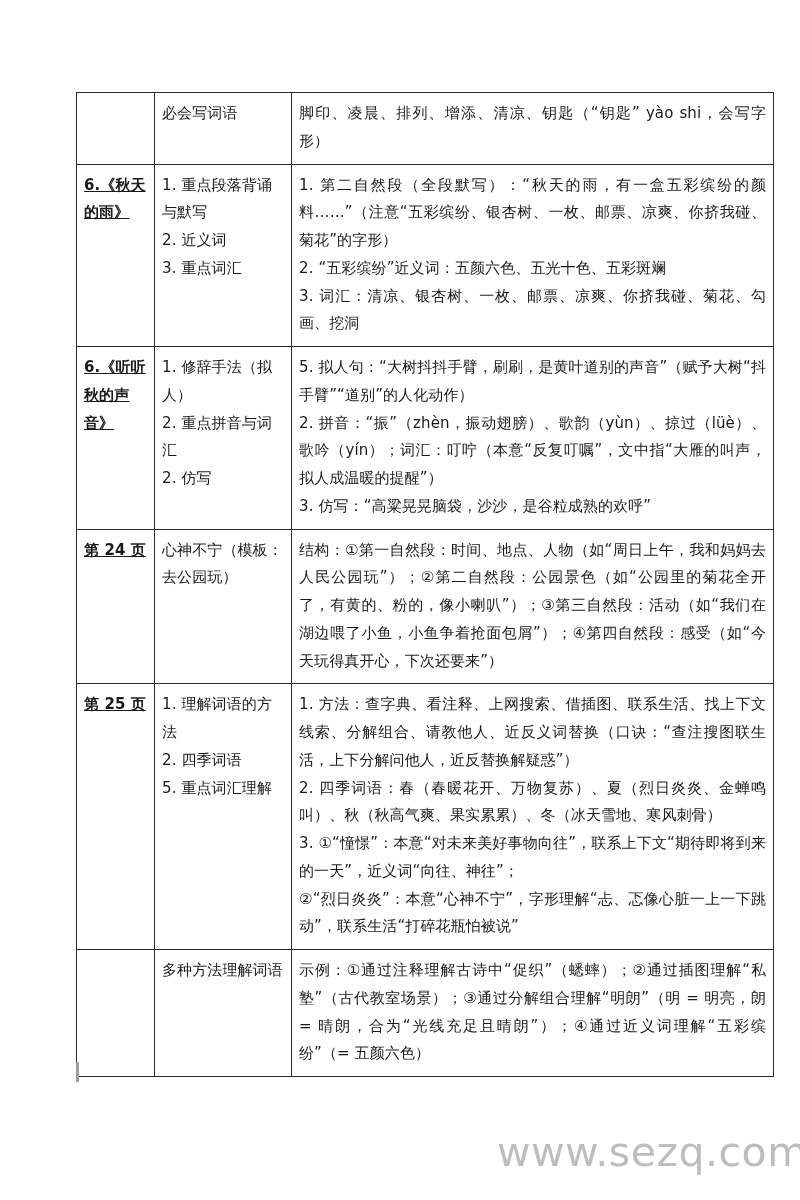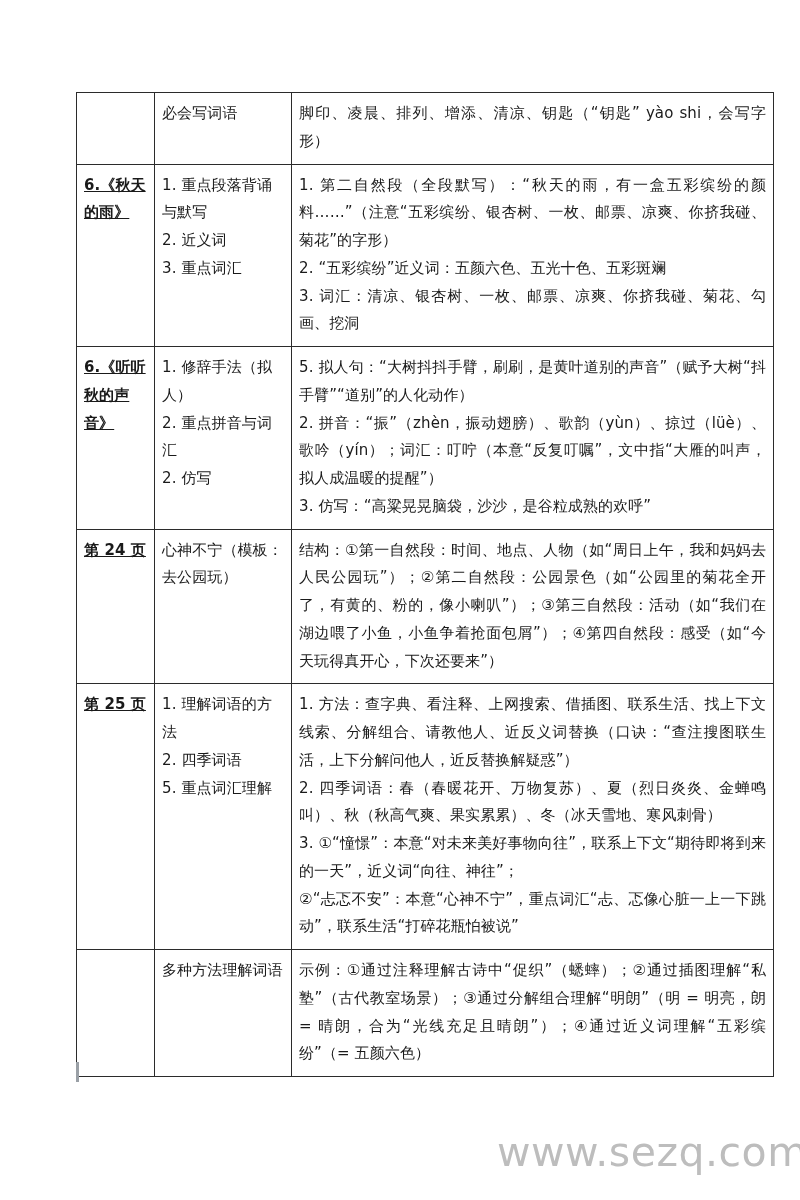--- a/index.html
+++ b/index.html
@@ -154,21 +154,21 @@
         </td>
         <td class="col-b cell-lines">
           <p>1. 理解词语的方法</p>
           <p>2. 四季词语</p>
           <p>5. 重点词汇理解</p>
         </td>
         <td class="col-c cell-body">
           <p>1. 方法：查字典、看注释、上网搜索、借插图、联系生活、找上下文线索、分解组合、请教他人、近反义词替换（口诀：“查注搜图联生活，上下分解问他人，近反替换解疑惑”）</p>
           <p>2. 四季词语：春（春暖花开、万物复苏）、夏（烈日炎炎、金蝉鸣叫）、秋（秋高气爽、果实累累）、冬（冰天雪地、寒风刺骨）</p>
           <p>3. ①“憧憬”：本意“对未来美好事物向往”，联系上下文“期待即将到来的一天”，近义词“向往、神往”；</p>
-          <p>②“忐忑不安”：本意“心神不宁”，重点词汇“忐、忑像心脏一上一下跳动”，联系生活“打碎花瓶怕被说”</p>
+          <p>②“烈日炎炎”：本意“心神不宁”，字形理解“忐、忑像心脏一上一下跳动”，联系生活“打碎花瓶怕被说”</p>
         </td>
       </tr>
 
 
       <tr>
         <td class="col-a cell-title">
           <span></span>
         </td>
         <td class="col-b cell-lines">
           <p>多种方法理解词语</p>

